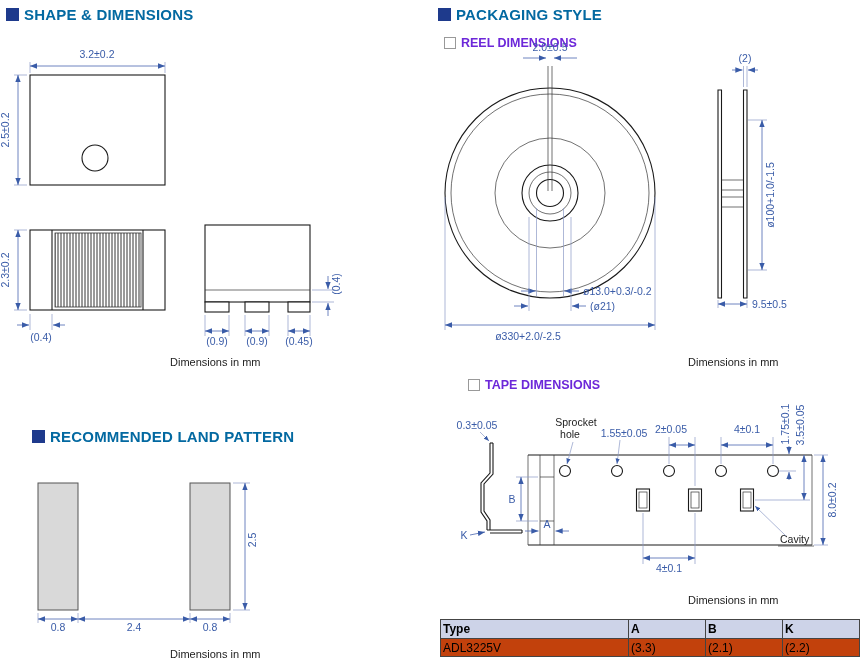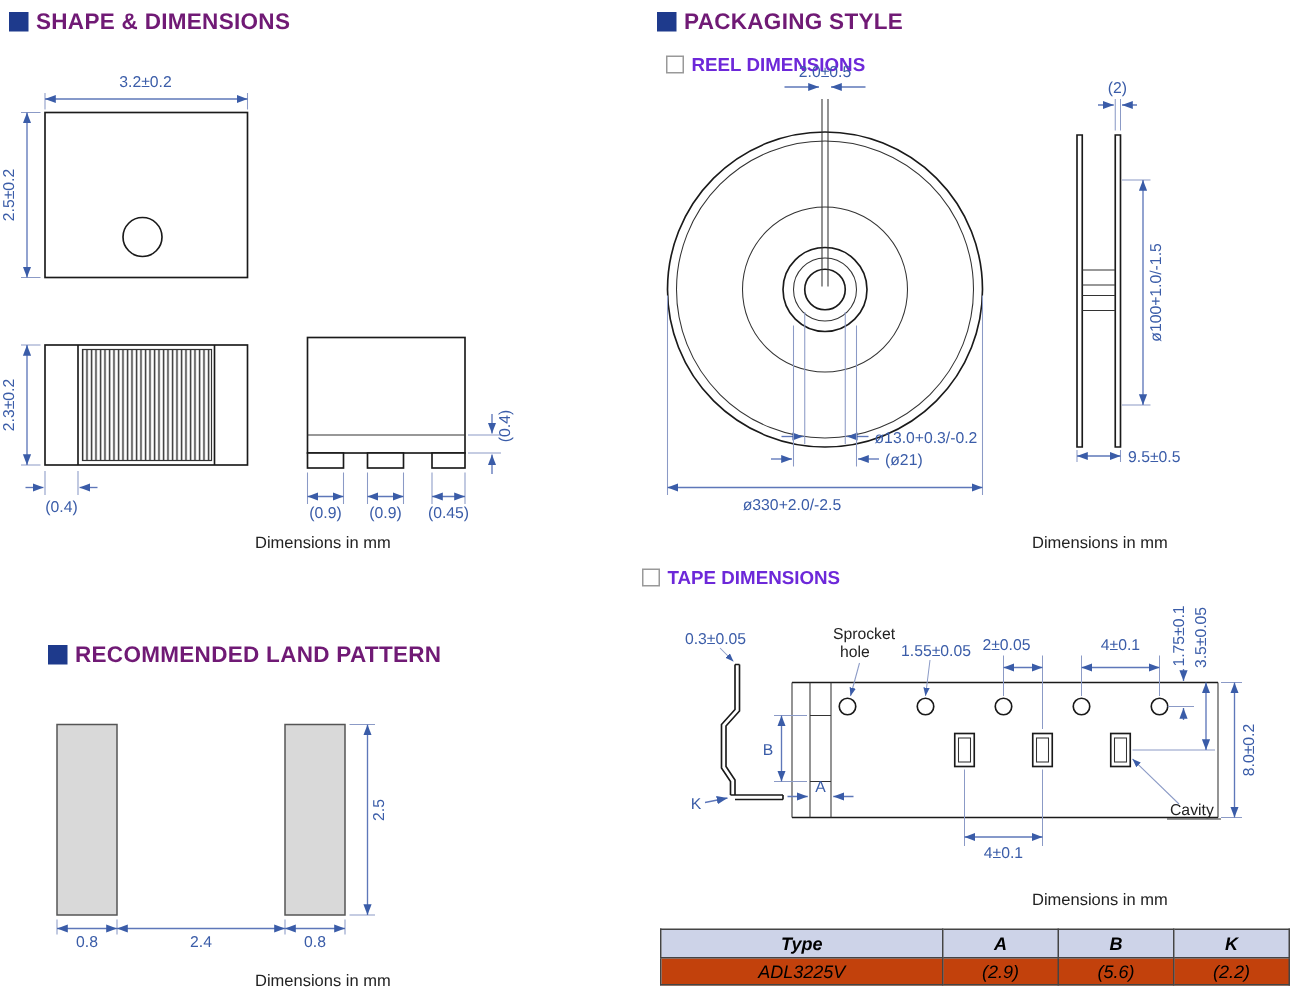--- a/index.html
+++ b/index.html
@@ -1,58 +1,58 @@
 <!DOCTYPE html>
 <html><head>
 <meta charset="utf-8">
 <style>
   html,body{margin:0;padding:0;background:#fff;}
   .page{position:relative;width:864px;height:664px;background:#fff;overflow:hidden;
         font-family:"Liberation Sans",sans-serif;}
   .hd{position:absolute;display:flex;align-items:center;gap:5px;
-      font:bold 15px "Liberation Sans",sans-serif;color:#701a75;letter-spacing:.2px;}
+      font:bold 15px "Liberation Sans",sans-serif;color:#0369a1;letter-spacing:.2px;}
   .sq{width:13px;height:13px;background:#1e3a8c;flex:0 0 auto;}
   .hd2{position:absolute;display:flex;align-items:center;gap:5px;
        font:bold 12.5px "Liberation Sans",sans-serif;color:#6d28d9;}
   .sq2{width:10px;height:10px;background:#fff;border:1px solid #999;flex:0 0 auto;}
   .note{position:absolute;font:11px "Liberation Sans",sans-serif;color:#222;text-align:left;}
   svg{position:absolute;}
   svg text{font-family:"Liberation Sans",sans-serif;}
   .dt{fill:#3a5ca8;font-size:10.5px;}
   .lb{fill:#222;font-size:10.5px;}
   .ln{stroke:#1a1a1a;stroke-width:1.1;fill:none;}
   .lnf{stroke:#1a1a1a;stroke-width:1.1;fill:#fff;}
   .th{stroke:#333;stroke-width:0.7;fill:none;}
   .dim{stroke:#5e77b9;stroke-width:0.9;fill:none;}
   .ext{stroke:#8b9ac6;stroke-width:0.7;fill:none;}
   .pad{fill:#d9d9d9;stroke:#555;stroke-width:1;}
   .tblwrap{position:absolute;left:440px;top:619px;}
   .tbl{border-collapse:collapse;table-layout:fixed;font:12px "Liberation Sans",sans-serif;color:#000;}
-  .tbl th,.tbl td{border:1px solid #444;text-align:center;padding:1px 2px;font-style:italic;}
+  .tbl th,.tbl td{border:1px solid #444;text-align:left;padding:1px 2px;}
   .tbl th{background:#cdd3e8;font-weight:bold;height:16px;}
   .tbl td{height:15px;background:#c2410c;}
 </style>
 </head>
 <body>
 
 <div class="page">
 
   <div class="hd" style="left:6px;top:6px;">
     <span class="sq"></span>
     <span>SHAPE &amp; DIMENSIONS</span>
   </div>
   <div class="hd" style="left:438px;top:6px;justify-content:space-between;">
     <span class="sq"></span>
     <span>PACKAGING STYLE</span>
   </div>
   <div class="hd2" style="left:444px;top:36px;">
     <span class="sq2"></span>
     <span>REEL DIMENSIONS</span>
   </div>
-  <div class="hd2" style="left:428px;top:378px;">
+  <div class="hd2" style="left:468px;top:378px;">
     <span class="sq2"></span>
     <span>TAPE DIMENSIONS</span>
   </div>
   <div class="hd" style="left:6px;top:428px;padding-left:26px;">
     <span class="sq"></span>
     <span>RECOMMENDED LAND PATTERN</span>
   </div>
 
   <svg style="left:0;top:40px;" width="350" height="320" viewBox="0 0 350 320">
     <defs>
@@ -284,21 +284,21 @@
         <tr>
           <th>Type</th>
           <th>A</th>
           <th>B</th>
           <th>K</th>
         </tr>
       </thead>
       <tbody>
         <tr>
           <td>ADL3225V</td>
-          <td>(2.9)</td>
-          <td>(5.6)</td>
+          <td>(3.3)</td>
+          <td>(2.1)</td>
           <td>(2.2)</td>
         </tr>
       </tbody>
     </table>
   </div>
 
 </div>
 
 </body></html>

